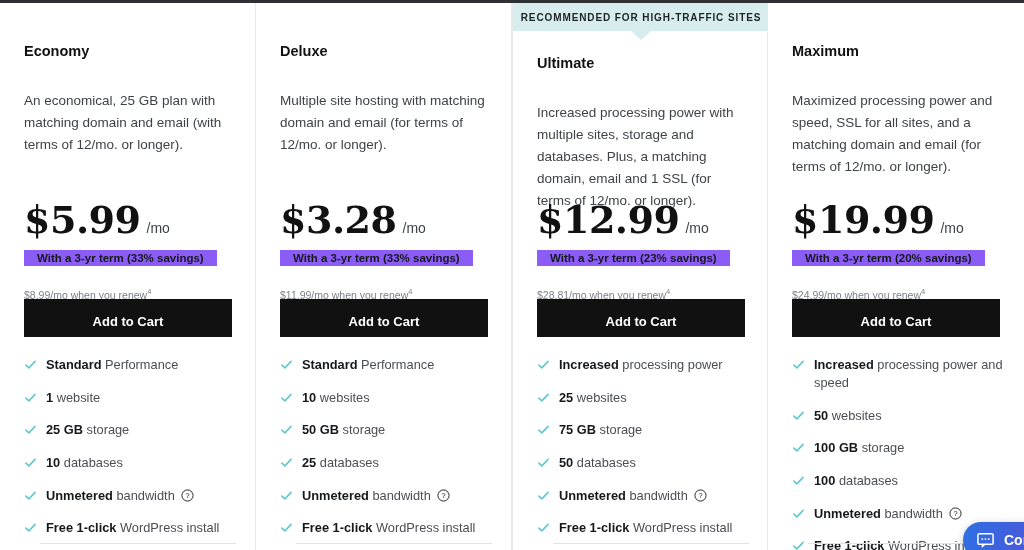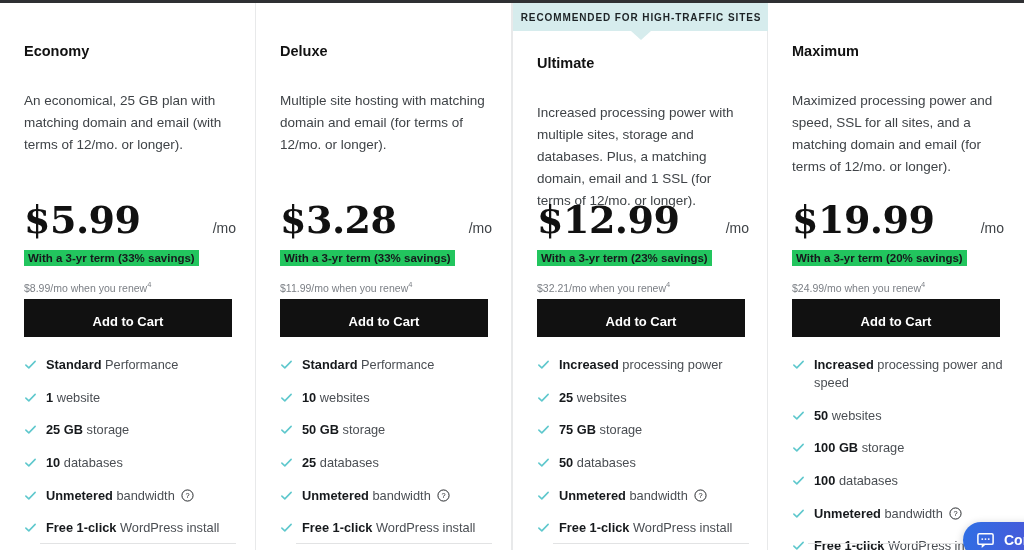--- a/index.html
+++ b/index.html
@@ -98,49 +98,48 @@
 
   .price-block {
     position: absolute;
     left: 24px;
     top: 198px;
     width: 212px;
   }
   .price-row {
     display: flex;
     align-items: baseline;
-    justify-content: space-between;
   }
   .price {
     font-family: "DejaVu Serif", "Liberation Serif", serif;
     font-size: 38px;
     font-weight: bold;
     letter-spacing: -0.5px;
     line-height: 1;
     color: #111111;
   }
   .price-per {
     font-size: 14px;
     color: #3f4347;
     margin-left: 6px;
   }
 
   .savings {
     display: inline-block;
     margin-top: 11px;
-    background: #22c55e;
-    padding: 2px 4px;
+    background: #8b5cf6;
+    padding: 2px 13px;
     font-size: 11.5px;
     font-weight: bold;
     color: #16191c;
     white-space: nowrap;
   }
 
   .renew {
-    margin-top: 14px;
+    margin-top: 21px;
     font-size: 10.5px;
     color: #7b7f85;
     white-space: nowrap;
   }
   .renew sup { font-size: 7.5px; }
 
   .cta {
     position: absolute;
     left: 24px;
     top: 296px;
@@ -373,21 +372,21 @@
         <span class="ribbon-text">RECOMMENDED FOR HIGH-TRAFFIC SITES</span>
         <span class="ribbon-arrow"></span>
       </div>
       <div class="plan-body">
         <h3 class="plan-name">Ultimate</h3>
         <p class="plan-desc">Increased processing power with multiple sites, storage and databases. Plus, a matching domain, email and 1 SSL (for terms of 12/mo. or longer).</p>
       </div>
       <div class="price-block"><div class="price-row">
           <span class="price">$12.99</span>
           <span class="price-per">/mo</span>
-        </div><div class="savings">With a 3-yr term (23% savings)</div><div class="renew"><span>$32.21/mo when you renew</span><sup>4</sup></div></div>
+        </div><div class="savings">With a 3-yr term (23% savings)</div><div class="renew"><span>$28.81/mo when you renew</span><sup>4</sup></div></div>
       <button class="cta">Add to Cart</button>
       <ul class="features">
         <li class="feature">
           <span class="check">
             <svg viewBox="0 0 14 14" fill="none" stroke="currentColor" stroke-width="1.7" stroke-linecap="round" stroke-linejoin="round">
               <path d="M2 7.6 L5.2 10.6 L12 3.6"></path>
             </svg>
           </span>
           <span><b>Increased</b><span> processing power</span></span>
         </li>

